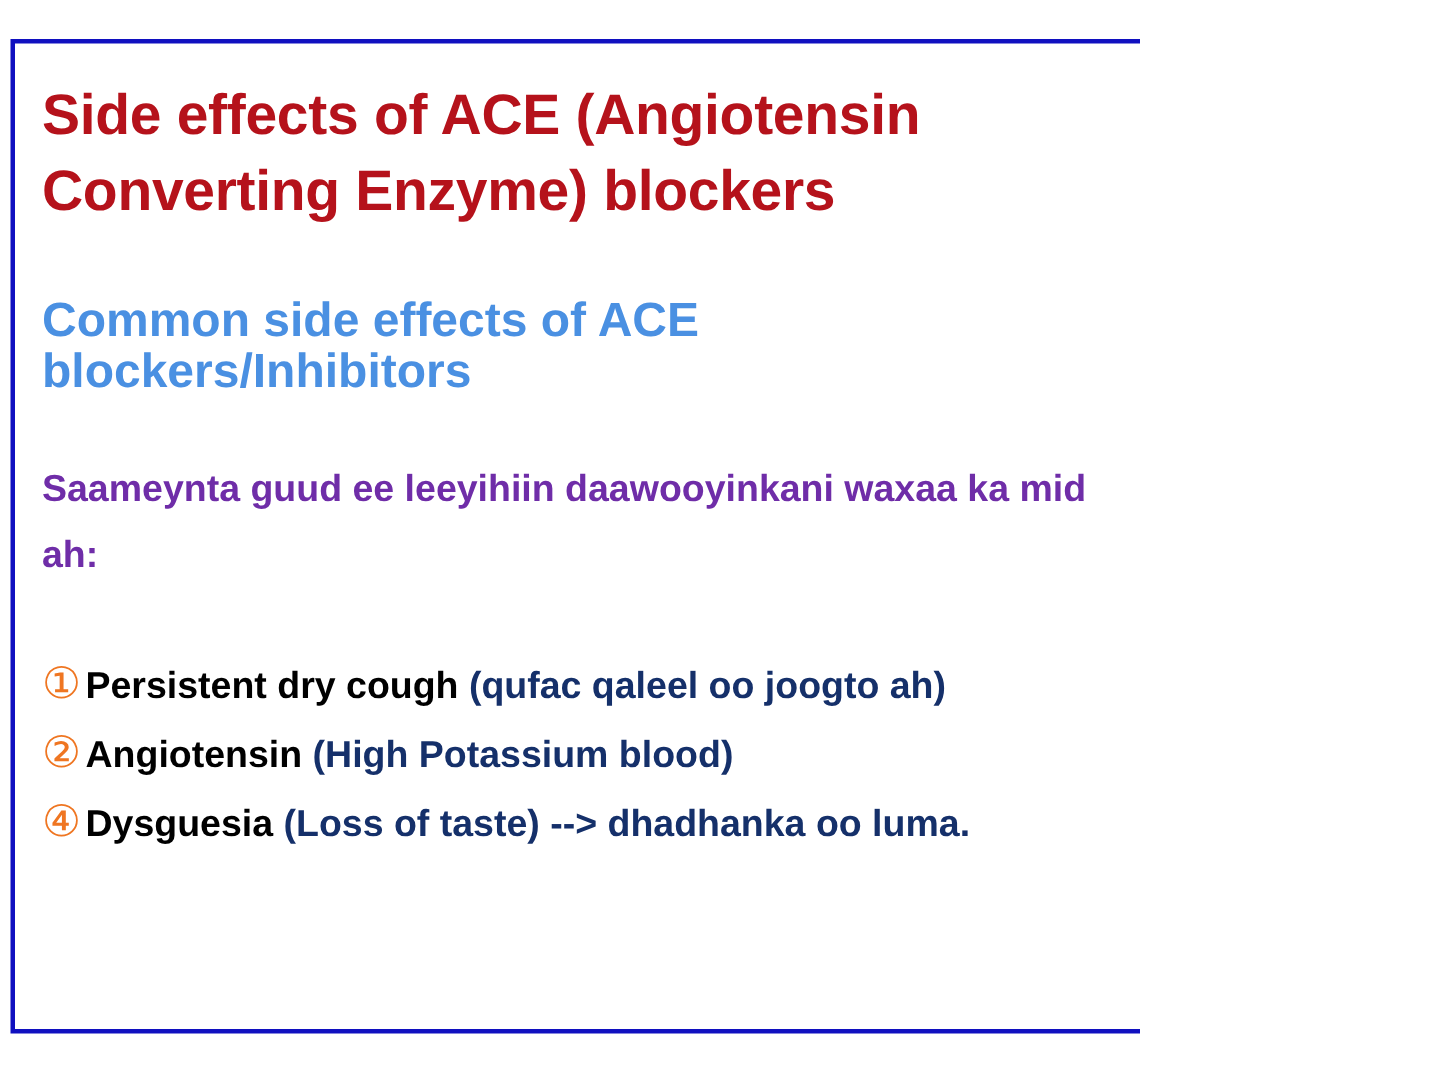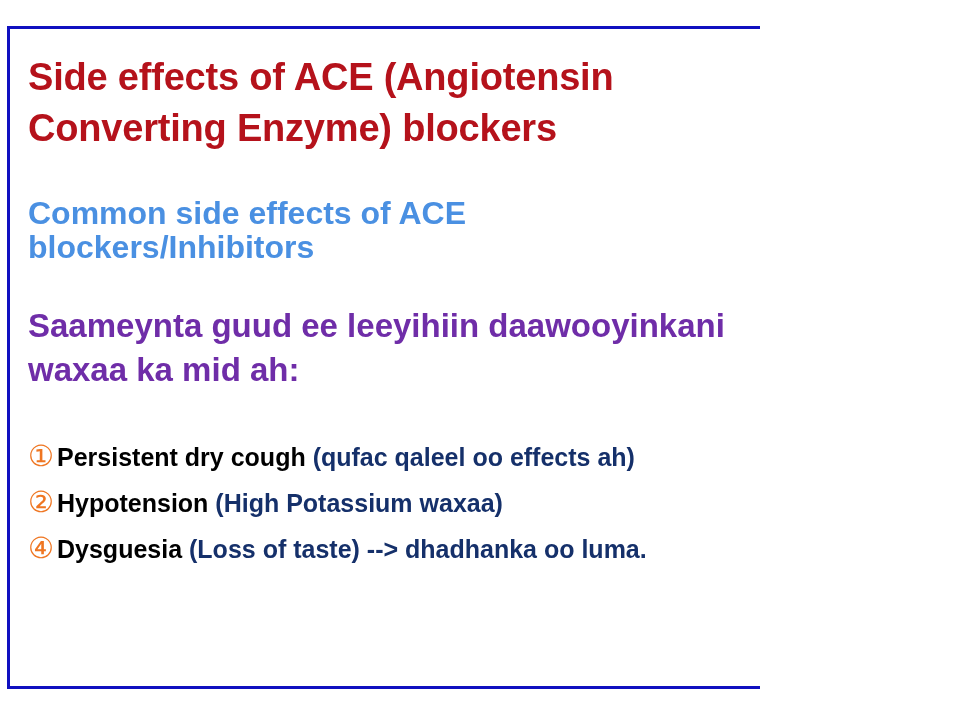--- a/index.html
+++ b/index.html
@@ -53,21 +53,21 @@
     line-height: 34px;
     color: #4a90e2;
     margin: 0;
     padding-top: 42px;
   }
 
   
   .intro {
     font-family: "Liberation Sans", sans-serif;
     font-weight: bold;
-    font-size: 33px;
+    font-size: 25px;
     line-height: 44px;
     color: #6f2da8;
     margin: 0;
     padding-top: 40px;
     max-width: 860px;
   }
 
   
   .list {
     margin: 0;
@@ -107,26 +107,26 @@
     <h1 class="title">Side effects of ACE (Angiotensin Converting Enzyme) blockers</h1>
 
     <p class="subtitle">Common side effects of ACE blockers/Inhibitors</p>
 
     <p class="intro">Saameynta guud ee leeyihiin daawooyinkani waxaa ka mid ah:</p>
 
     <ul class="list">
 
       <li class="list-item">
         <span class="marker">①</span><span class="term">Persistent dry cough</span>
-        <span class="gloss">(qufac qaleel oo effects ah)</span>
+        <span class="gloss">(qufac qaleel oo joogto ah)</span>
       </li>
 
       <li class="list-item">
-        <span class="marker">②</span><span class="term">Hypotension</span>
-        <span class="gloss">(High Potassium waxaa)</span>
+        <span class="marker">②</span><span class="term">Angiotensin</span>
+        <span class="gloss">(High Potassium blood)</span>
       </li>
 
 
       <li class="list-item">
         <span class="marker">④</span><span class="term">Dysguesia</span>
         <span class="gloss">(Loss of taste) --&gt; dhadhanka oo luma.</span>
       </li>
 
     </ul>
 

